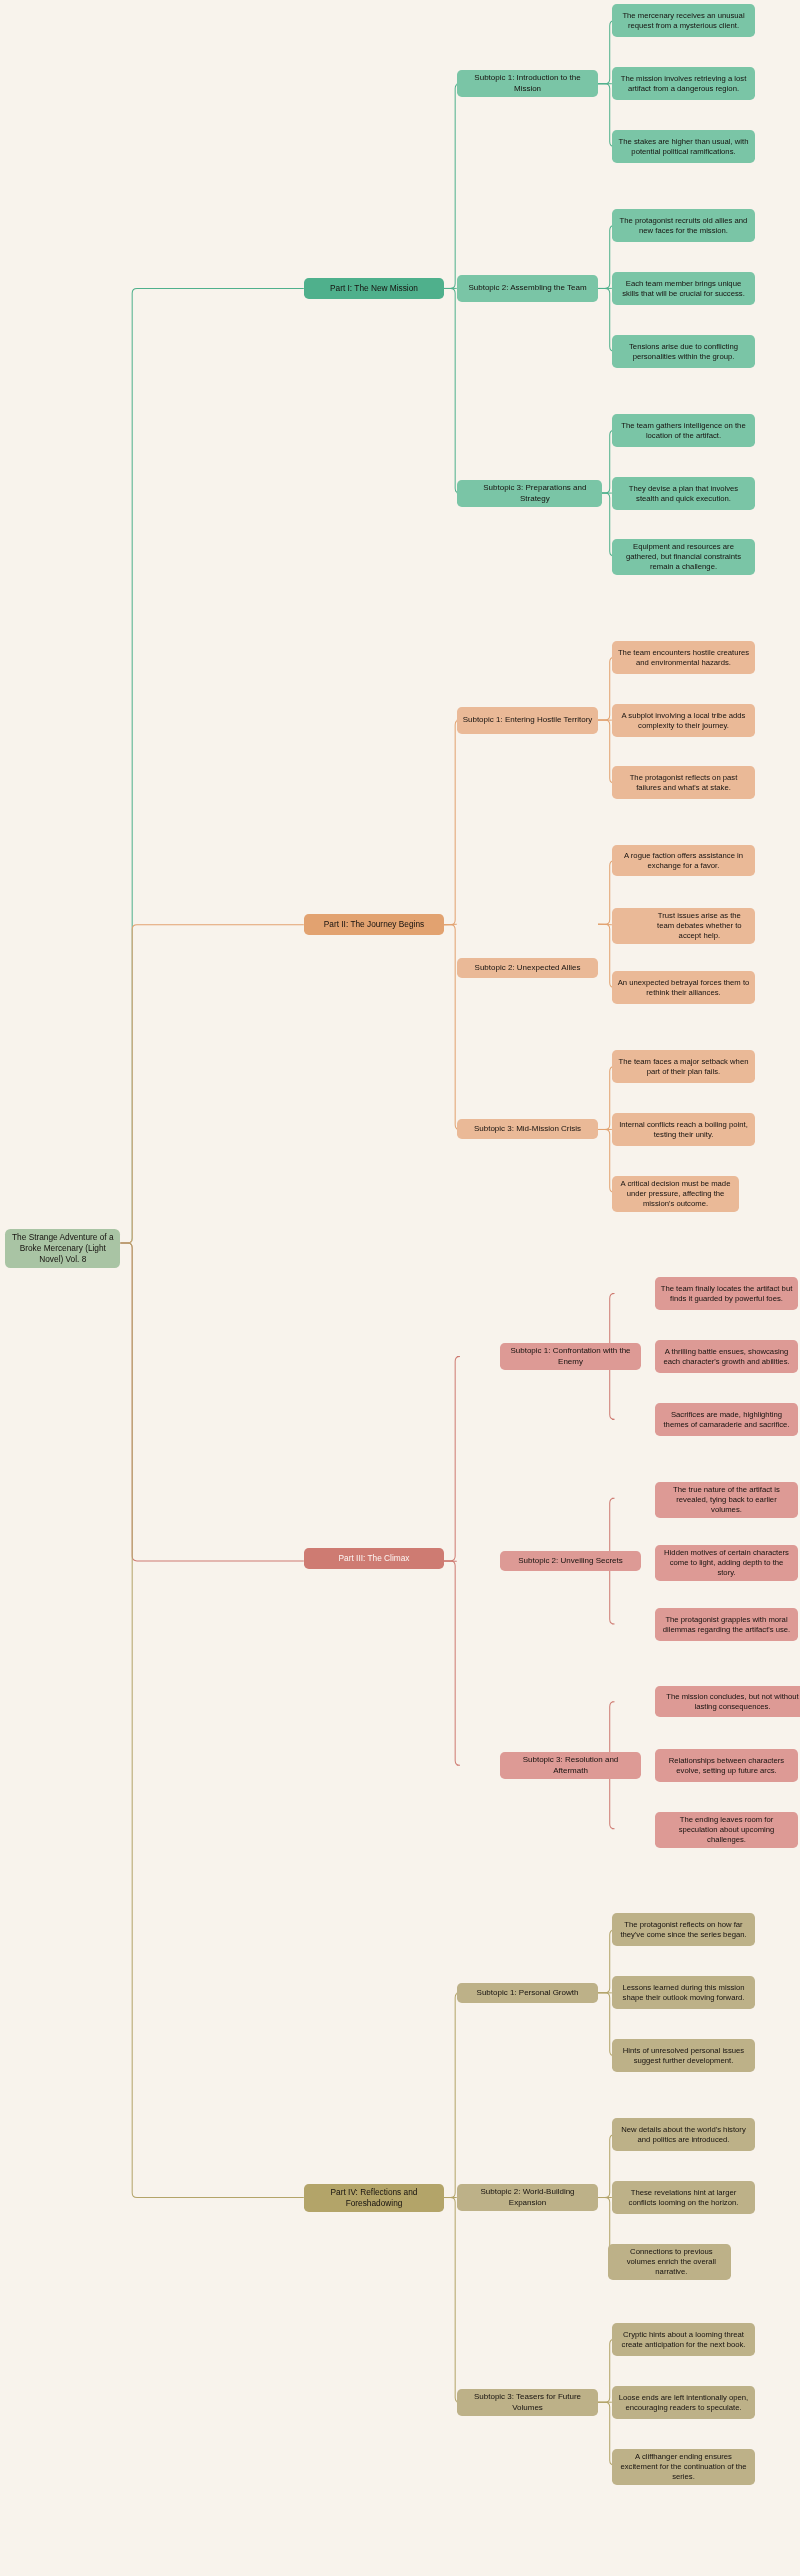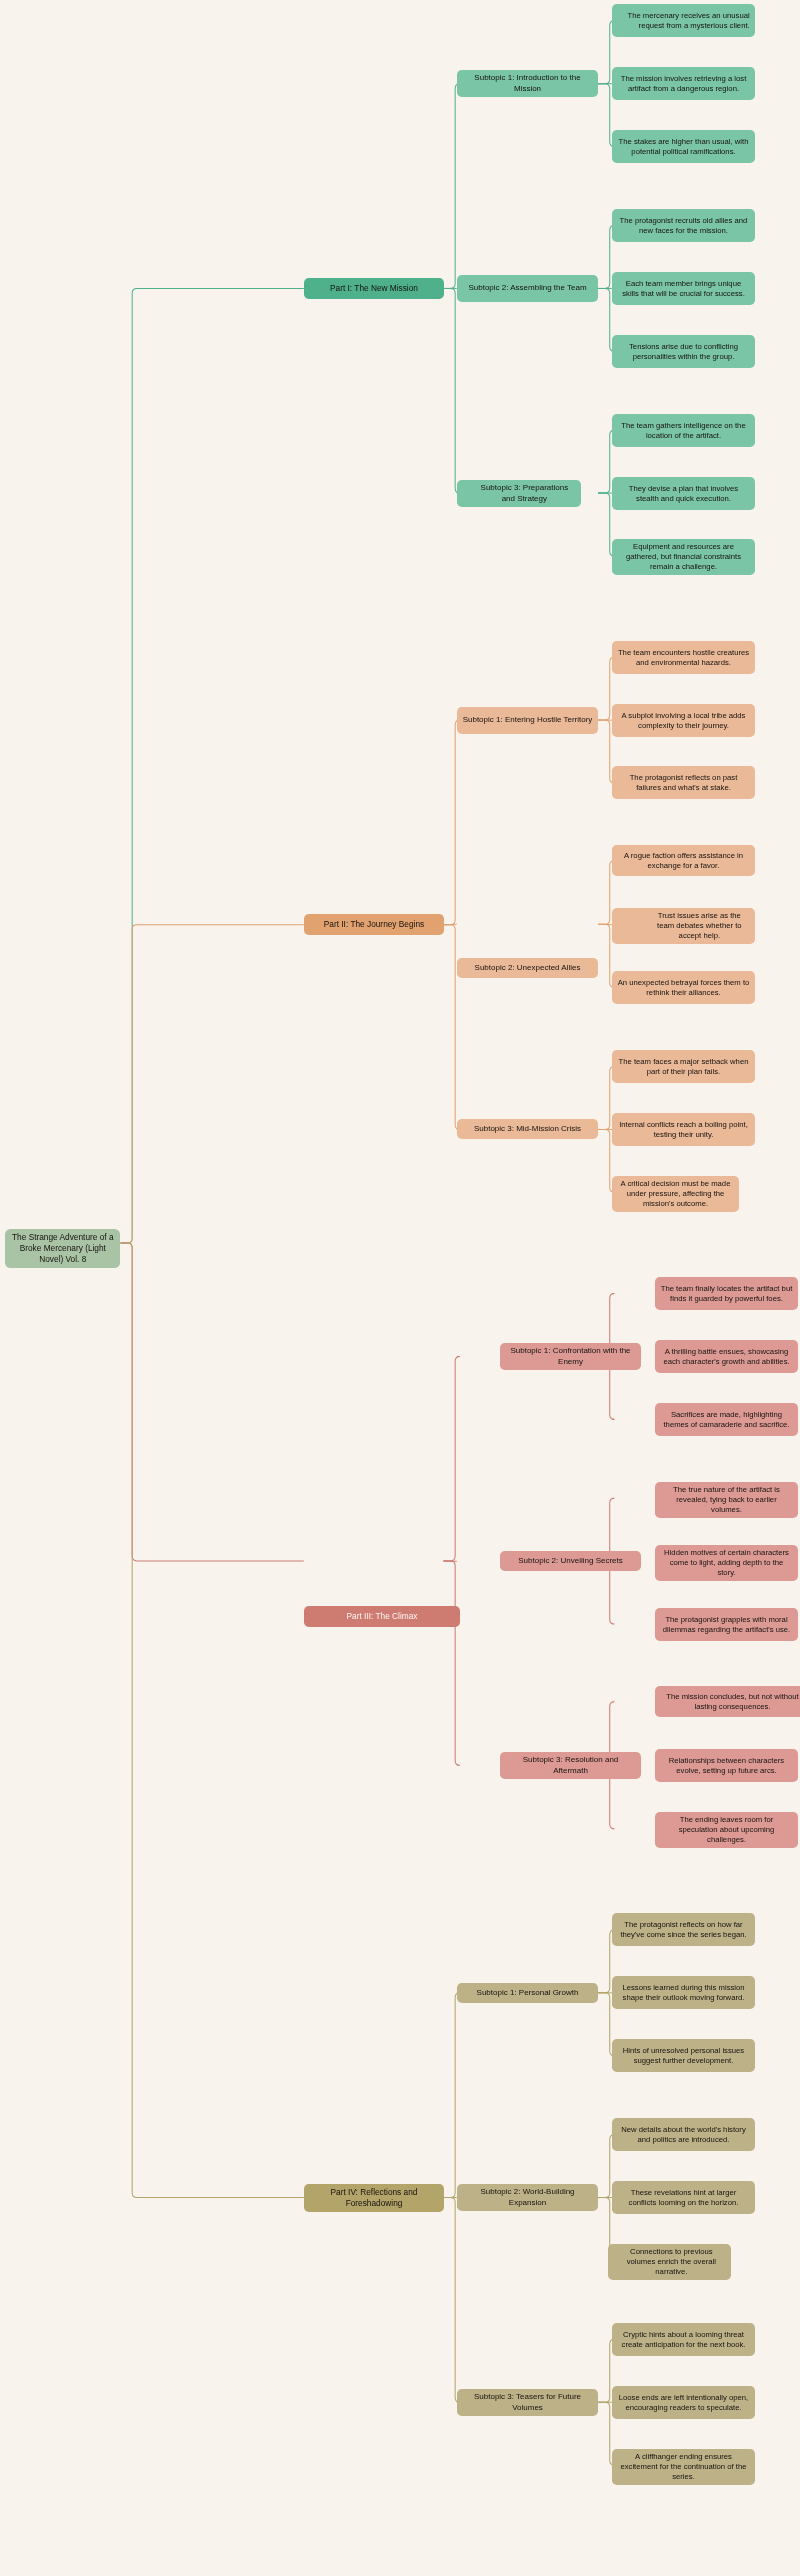--- a/index.html
+++ b/index.html
@@ -104,45 +104,45 @@
       <path d="M 1122 4123 L 1148 4123" stroke="#b3a469" fill="none" stroke-width="1.9"></path>
       <path d="M 1122 4123 L 1135 4123 Q 1144 4123 1144 4132 L 1144 4232 Q 1144 4241 1153 4241 L 1148 4241" stroke="#b3a469" fill="none" stroke-width="1.9"></path>
       <path d="M 832 4123 L 845 4123 Q 854 4123 854 4132 L 854 4498 Q 854 4507 863 4507 L 857 4507" stroke="#b3a469" fill="none" stroke-width="1.9"></path>
       <path d="M 1122 4507 L 1135 4507 Q 1144 4507 1144 4498 L 1144 4398 Q 1144 4389 1153 4389 L 1148 4389" stroke="#b3a469" fill="none" stroke-width="1.9"></path>
       <path d="M 1122 4507 L 1148 4507" stroke="#b3a469" fill="none" stroke-width="1.9"></path>
       <path d="M 1122 4507 L 1135 4507 Q 1144 4507 1144 4516 L 1144 4616 Q 1144 4625 1153 4625 L 1148 4625" stroke="#b3a469" fill="none" stroke-width="1.9"></path>
     </svg>
 <div class="node root " style="left: 5.3px; width: 115px; min-height: 29px; top: 1229px;">The Strange Adventure of a Broke Mercenary (Light Novel) Vol. 8</div>
     <div class="node part c-g1" style="left: 304px; width: 140px; min-height: 21.3px; top: 278px;">Part I: The New Mission</div>
     <div class="node sub c-g2" style="left: 457px; width: 141px; min-height: 27px; top: 70px;">Subtopic 1: Introduction to the Mission</div>
-    <div class="node leaf c-g2" style="left: 612px; width: 143px; min-height: 33px; top: 4.3px; text-align: right;">The mercenary receives an unusual request from a mysterious client.</div>
+    <div class="node leaf c-g2" style="left: 612px; width: 143px; min-height: 33px; top: 4.3px;">The mercenary receives an unusual request from a mysterious client.</div>
     <div class="node leaf c-g2" style="left: 612px; width: 143px; min-height: 33px; top: 67px;">The mission involves retrieving a lost artifact from a dangerous region.</div>
     <div class="node leaf c-g2" style="left: 612px; width: 143px; min-height: 33px; top: 130px;">The stakes are higher than usual, with potential political ramifications.</div>
     <div class="node sub c-g2" style="left: 457px; width: 141px; min-height: 27px; top: 275px;">Subtopic 2: Assembling the Team</div>
     <div class="node leaf c-g2" style="left: 612px; width: 143px; min-height: 33px; top: 209px;">The protagonist recruits old allies and new faces for the mission.</div>
     <div class="node leaf c-g2" style="left: 612px; width: 143px; min-height: 33px; top: 272px;">Each team member brings unique skills that will be crucial for success.</div>
     <div class="node leaf c-g2" style="left: 612px; width: 143px; min-height: 33px; top: 335px;">Tensions arise due to conflicting personalities within the group.</div>
-    <div class="node sub c-g2" style="left: 457px; width: 124px; min-height: 27px; top: 480px; padding-left: 16px;">Subtopic 3: Preparations and Strategy</div>
+    <div class="node sub c-g2" style="left: 457px; width: 145px; min-height: 27px; top: 480px; padding-left: 16px;">Subtopic 3: Preparations and Strategy</div>
     <div class="node leaf c-g2" style="left: 612px; width: 143px; min-height: 33px; top: 414px;">The team gathers intelligence on the location of the artifact.</div>
     <div class="node leaf c-g2" style="left: 612px; width: 143px; min-height: 33px; top: 477px;">They devise a plan that involves stealth and quick execution.</div>
     <div class="node leaf c-g2" style="left: 612px; width: 143px; min-height: 33px; top: 539px;">Equipment and resources are gathered, but financial constraints remain a challenge.</div>
     <div class="node part c-o1" style="left: 304px; width: 140px; min-height: 21.3px; top: 914px;">Part II: The Journey Begins</div>
     <div class="node sub c-o2" style="left: 457px; width: 141px; min-height: 27px; top: 707px;">Subtopic 1: Entering Hostile Territory</div>
     <div class="node leaf c-o2" style="left: 612px; width: 143px; min-height: 33px; top: 641px;">The team encounters hostile creatures and environmental hazards.</div>
     <div class="node leaf c-o2" style="left: 612px; width: 143px; min-height: 33px; top: 704px;">A subplot involving a local tribe adds complexity to their journey.</div>
     <div class="node leaf c-o2" style="left: 612px; width: 143px; min-height: 33px; top: 766px;">The protagonist reflects on past failures and what's at stake.</div>
     <div class="node sub c-o2" style="left: 457px; width: 141px; min-height: 20px; top: 914px; margin-top: 44px;">Subtopic 2: Unexpected Allies</div>
     <div class="node leaf c-o2" style="left: 612px; width: 143px; min-height: 31px; top: 845px;">A rogue faction offers assistance in exchange for a favor.</div>
     <div class="node leaf c-o2" style="left: 612px; width: 143px; min-height: 33px; top: 908px; padding-left: 37px;">Trust issues arise as the team debates whether to accept help.</div>
     <div class="node leaf c-o2" style="left: 612px; width: 143px; min-height: 33px; top: 971px;">An unexpected betrayal forces them to rethink their alliances.</div>
     <div class="node sub c-o2" style="left: 457px; width: 141px; min-height: 20px; top: 1119px;">Subtopic 3: Mid-Mission Crisis</div>
     <div class="node leaf c-o2" style="left: 612px; width: 143px; min-height: 33px; top: 1050px;">The team faces a major setback when part of their plan fails.</div>
     <div class="node leaf c-o2" style="left: 612px; width: 143px; min-height: 33px; top: 1113px;">Internal conflicts reach a boiling point, testing their unity.</div>
     <div class="node leaf c-o2" style="left: 612px; width: 127px; min-height: 33px; top: 1176px;">A critical decision must be made under pressure, affecting the mission's outcome.</div>
-    <div class="node part c-r1" style="left: 304px; width: 156px; min-height: 21.3px; top: 1606px;">Part III: The Climax</div>
+    <div class="node part c-r1" style="left: 304px; width: 140px; min-height: 21.3px; top: 1548px;">Part III: The Climax</div>
     <div class="node sub c-r2" style="left: 457px; width: 141px; min-height: 27px; top: 1343px;">Subtopic 1: Confrontation with the Enemy</div>
     <div class="node leaf c-r2" style="left: 612px; width: 143px; min-height: 33px; top: 1277px;">The team finally locates the artifact but finds it guarded by powerful foes.</div>
     <div class="node leaf c-r2" style="left: 612px; width: 143px; min-height: 33px; top: 1340px;">A thrilling battle ensues, showcasing each character's growth and abilities.</div>
     <div class="node leaf c-r2" style="left: 612px; width: 143px; min-height: 33px; top: 1403px;">Sacrifices are made, highlighting themes of camaraderie and sacrifice.</div>
     <div class="node sub c-r2" style="left: 457px; width: 141px; min-height: 20px; top: 1551px;">Subtopic 2: Unveiling Secrets</div>
     <div class="node leaf c-r2" style="left: 612px; width: 143px; min-height: 33px; top: 1482px;">The true nature of the artifact is revealed, tying back to earlier volumes.</div>
     <div class="node leaf c-r2" style="left: 612px; width: 143px; min-height: 33px; top: 1545px;">Hidden motives of certain characters come to light, adding depth to the story.</div>
     <div class="node leaf c-r2" style="left: 612px; width: 143px; min-height: 33px; top: 1608px;">The protagonist grapples with moral dilemmas regarding the artifact's use.</div>
     <div class="node sub c-r2" style="left: 457px; width: 141px; min-height: 27px; top: 1752px;">Subtopic 3: Resolution and Aftermath</div>
     <div class="node leaf c-r2" style="left: 612px; width: 155px; min-height: 31px; top: 1686px;">The mission concludes, but not without lasting consequences.</div>

